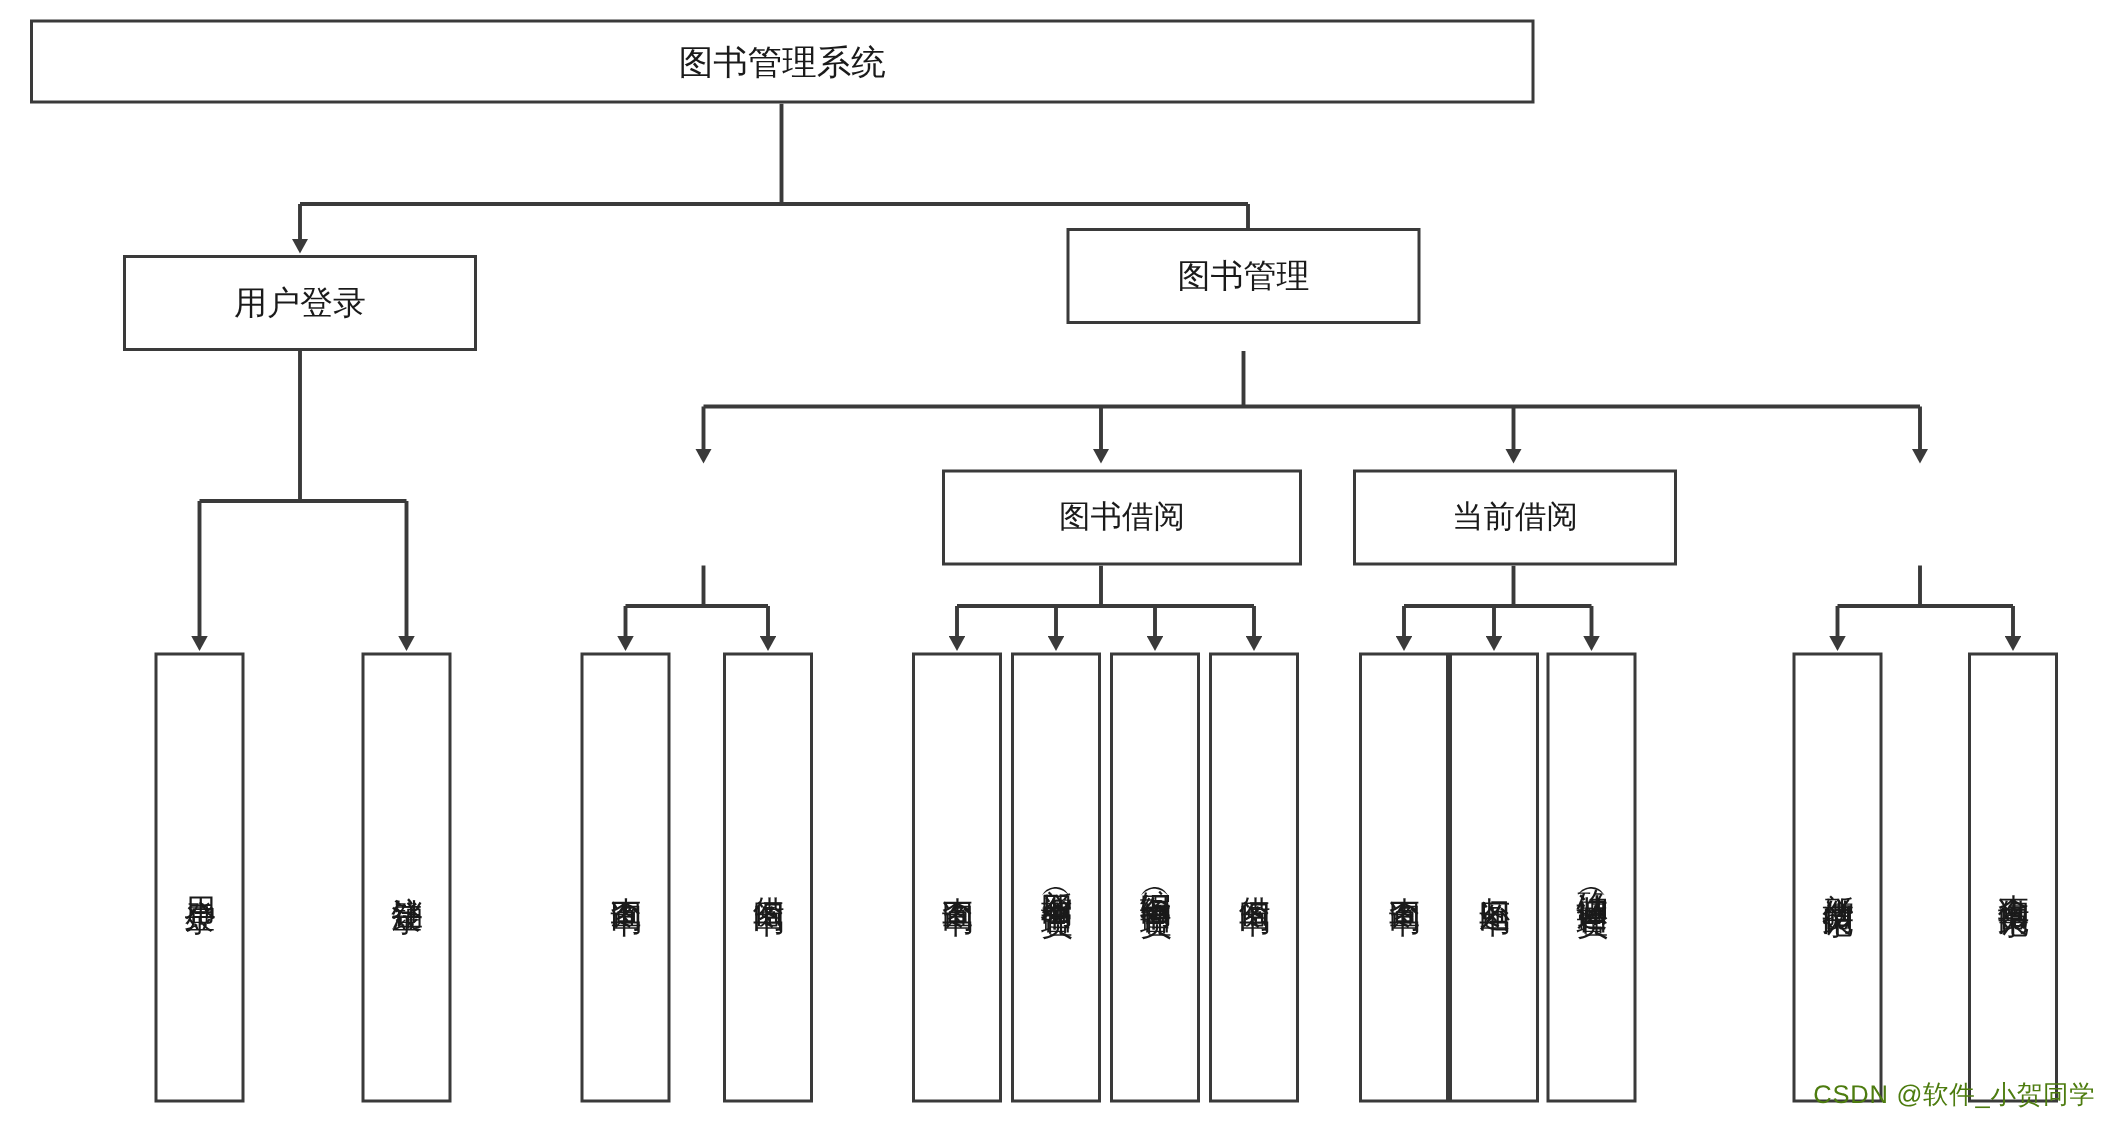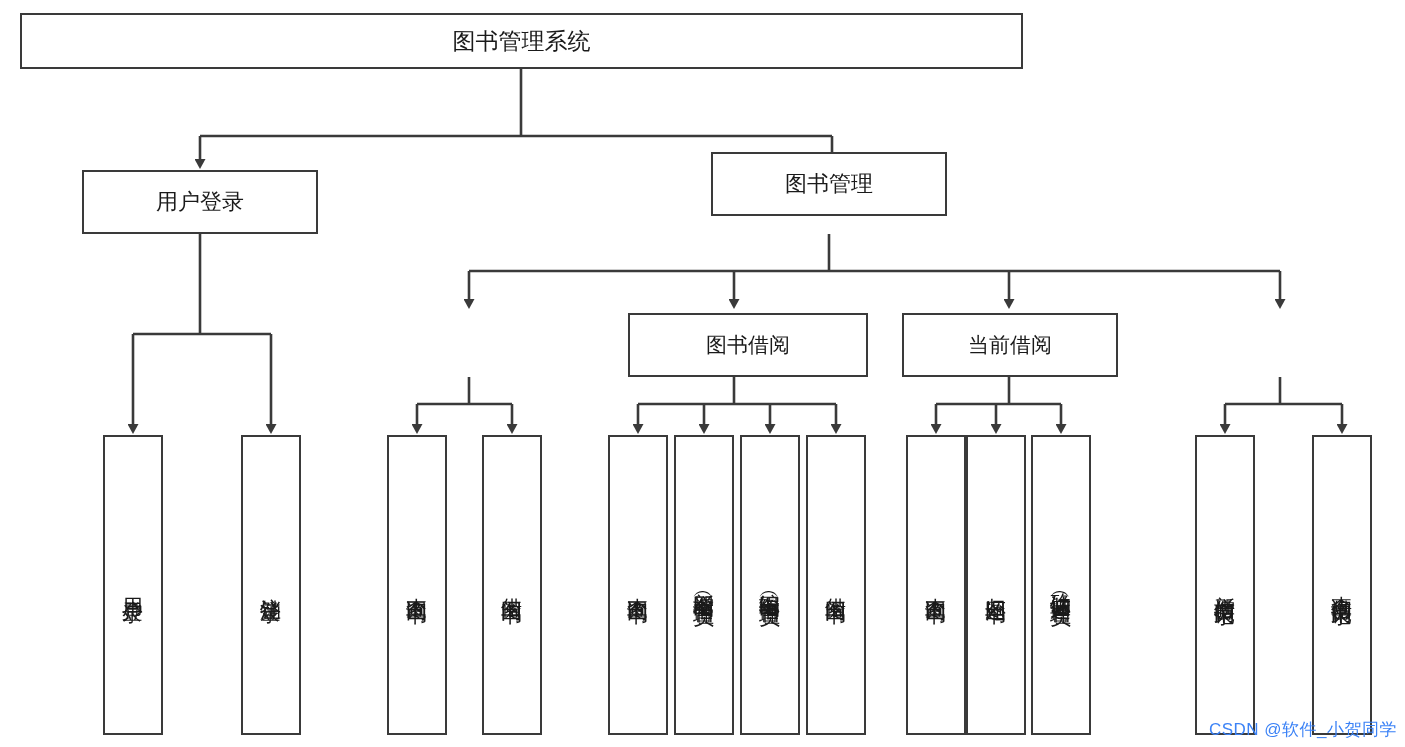--- a/index.html
+++ b/index.html
@@ -54,21 +54,21 @@
     font-size: 21px;
     letter-spacing: 2px;
     line-height: 1;
     white-space: nowrap;
   }
   #watermark {
     position: absolute;
     right: 8px;
     bottom: 6px;
     font-size: 17px;
-    color: #3b82f6;
+    color: #4d7c0f;
     letter-spacing: 0.5px;
     z-index: 3;
     white-space: nowrap;
   }
 </style>
 </head>
 <body>
 
 <div id="canvas">
 

